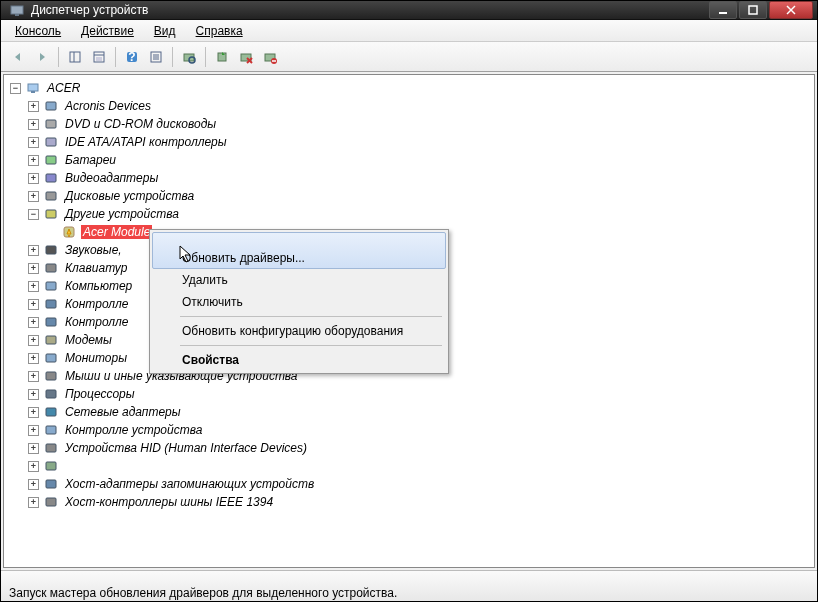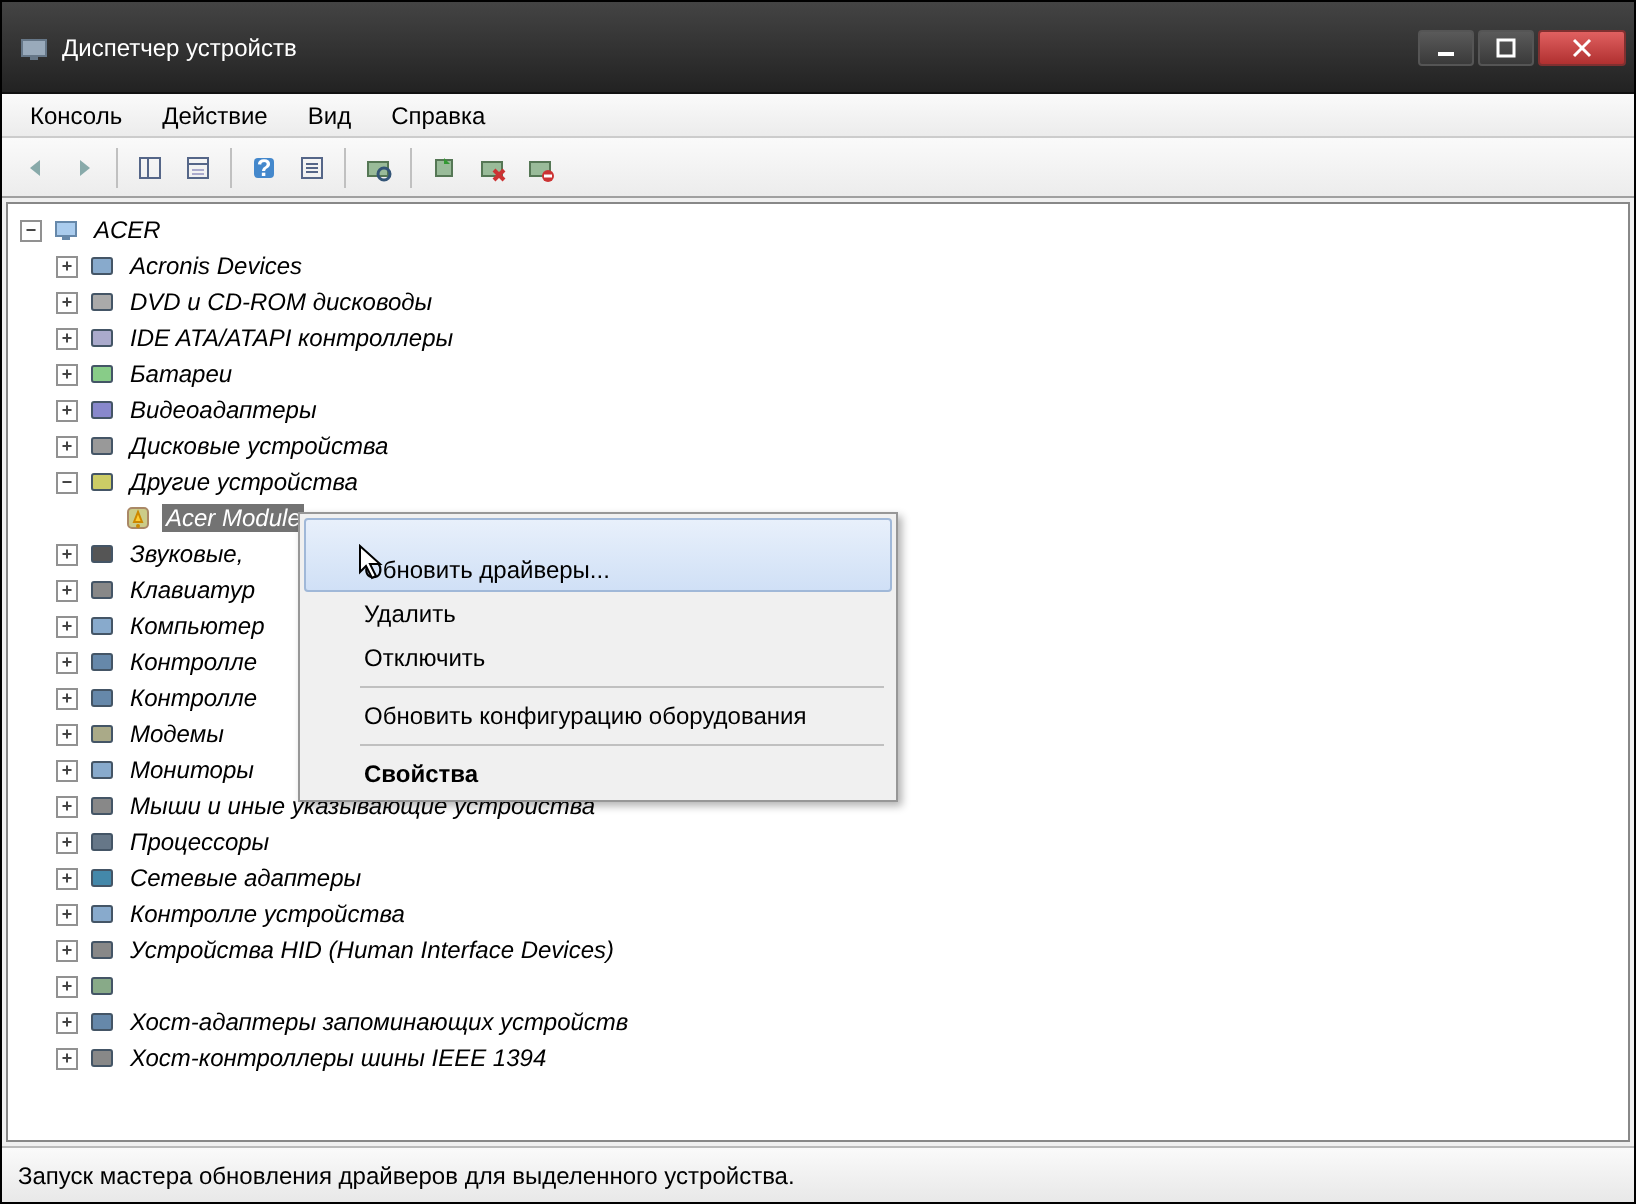--- a/index.html
+++ b/index.html
@@ -1,52 +1,52 @@
 <!DOCTYPE html>
 <html><head>
 <meta charset="utf-8">
 <style>
 * { margin: 0; padding: 0; box-sizing: border-box; font-family: "Segoe UI", Tahoma, sans-serif; font-size: 12px; }
 body { background: #fff; width: 818px; height: 602px; overflow: hidden; }
 
 .window { width: 818px; height: 602px; border: 1px solid #000; background: #f0f0f0; display: flex; flex-direction: column; }
 
-.titlebar { height: 46px; background: linear-gradient(to bottom, #444 0%, #333 50%, #222 100%); border-bottom: 1px solid #111; display: flex; align-items: center; padding: 0 4px 0 8px; }
+.titlebar { height: 19px; background: linear-gradient(to bottom, #444 0%, #333 50%, #222 100%); border-bottom: 1px solid #111; display: flex; align-items: center; padding: 0 4px 0 8px; }
 .titlebar-icon { width: 16px; height: 16px; margin-right: 6px; display: flex; align-items: center; justify-content: center; color: #ddd; }
 .titlebar-title { color: #fff; flex: 1; }
 .win-controls { display: flex; }
 .win-btn { width: 28px; height: 18px; margin-left: 2px; border: 1px solid #555; background: linear-gradient(to bottom, #5a5a5a, #3a3a3a); border-radius: 2px; display: flex; align-items: center; justify-content: center; color: #fff; font-weight: bold; font-size: 10px; cursor: pointer; }
 .win-btn.close { background: linear-gradient(to bottom, #e06060, #b03030); border-color: #803030; width: 44px; }
 
 .menubar { height: 22px; background: linear-gradient(to bottom, #fafafa, #ececec); border-bottom: 1px solid #ccc; display: flex; align-items: center; padding: 0 4px; }
-.menu-item { padding: 2px 10px; cursor: default; }
+.menu-item { padding: 2px 10px; cursor: default; text-decoration: underline; }
 
 .toolbar { height: 30px; background: linear-gradient(to bottom, #fafafa, #ececec); border-bottom: 1px solid #a0a0a0; display: flex; align-items: center; padding: 0 6px; gap: 2px; }
 .tool-btn { width: 22px; height: 22px; display: flex; align-items: center; justify-content: center; border: 1px solid transparent; border-radius: 2px; cursor: pointer; }
 .tool-sep { width: 1px; height: 20px; background: #c0c0c0; margin: 0 3px; }
 
 .content { flex: 1; background: #fff; margin: 2px; border: 1px solid #888; overflow: auto; padding: 4px 2px; position: relative; }
 
 .tree { list-style: none; }
 .tree ul { list-style: none; padding-left: 0; }
 .node { display: flex; align-items: center; height: 18px; white-space: nowrap; }
 .expander { width: 11px; height: 11px; border: 1px solid #919191; background: #fff; display: flex; align-items: center; justify-content: center; font-size: 9px; line-height: 1; margin-right: 4px; cursor: pointer; color: #444; font-weight: bold; }
 .expander-space { width: 11px; margin-right: 4px; }
 .indent { display: inline-block; }
 .dev-icon { width: 16px; height: 16px; margin-right: 4px; display: flex; align-items: center; justify-content: center; font-size: 11px; }
 .node-label { padding: 0 2px; cursor: default; font-style: italic; }
-.node-label.selected { background: #737373; color: #fff; }
+.node-label.selected { background: #ef4444; color: #fff; }
 
 .contextmenu { position: absolute; left: 145px; top: 154px; width: 300px; background: #f0f0f0; border: 1px solid #979797; box-shadow: 2px 2px 4px rgba(0,0,0,0.3); padding: 2px; }
 .cm-item { padding: 4px 10px 4px 30px; cursor: default; }
 .cm-item.highlighted { background: linear-gradient(to bottom, #e8f0fb, #d0e0f6); border: 1px solid #a0b8d8; border-radius: 2px; padding: 18px 9px 3px 29px; }
 .cm-sep { height: 1px; background: #c0c0c0; margin: 3px 4px 3px 28px; }
 .cm-bold { font-weight: bold; }
 
-.statusbar { height: 28px; background: linear-gradient(to bottom, #fafafa, #e8e8e8); border-top: 1px solid #bbb; display: flex; align-items: center; padding: 0 8px; }
+.statusbar { height: 16px; background: linear-gradient(to bottom, #fafafa, #e8e8e8); border-top: 1px solid #bbb; display: flex; padding: 15px 8px; }
 
 .cursor { position: absolute; left: 175px; top: 170px; pointer-events: none; z-index: 100; }
 
 svg { display: block; }
 </style>
 </head>
 <body>
 
 <div class="window">
 

